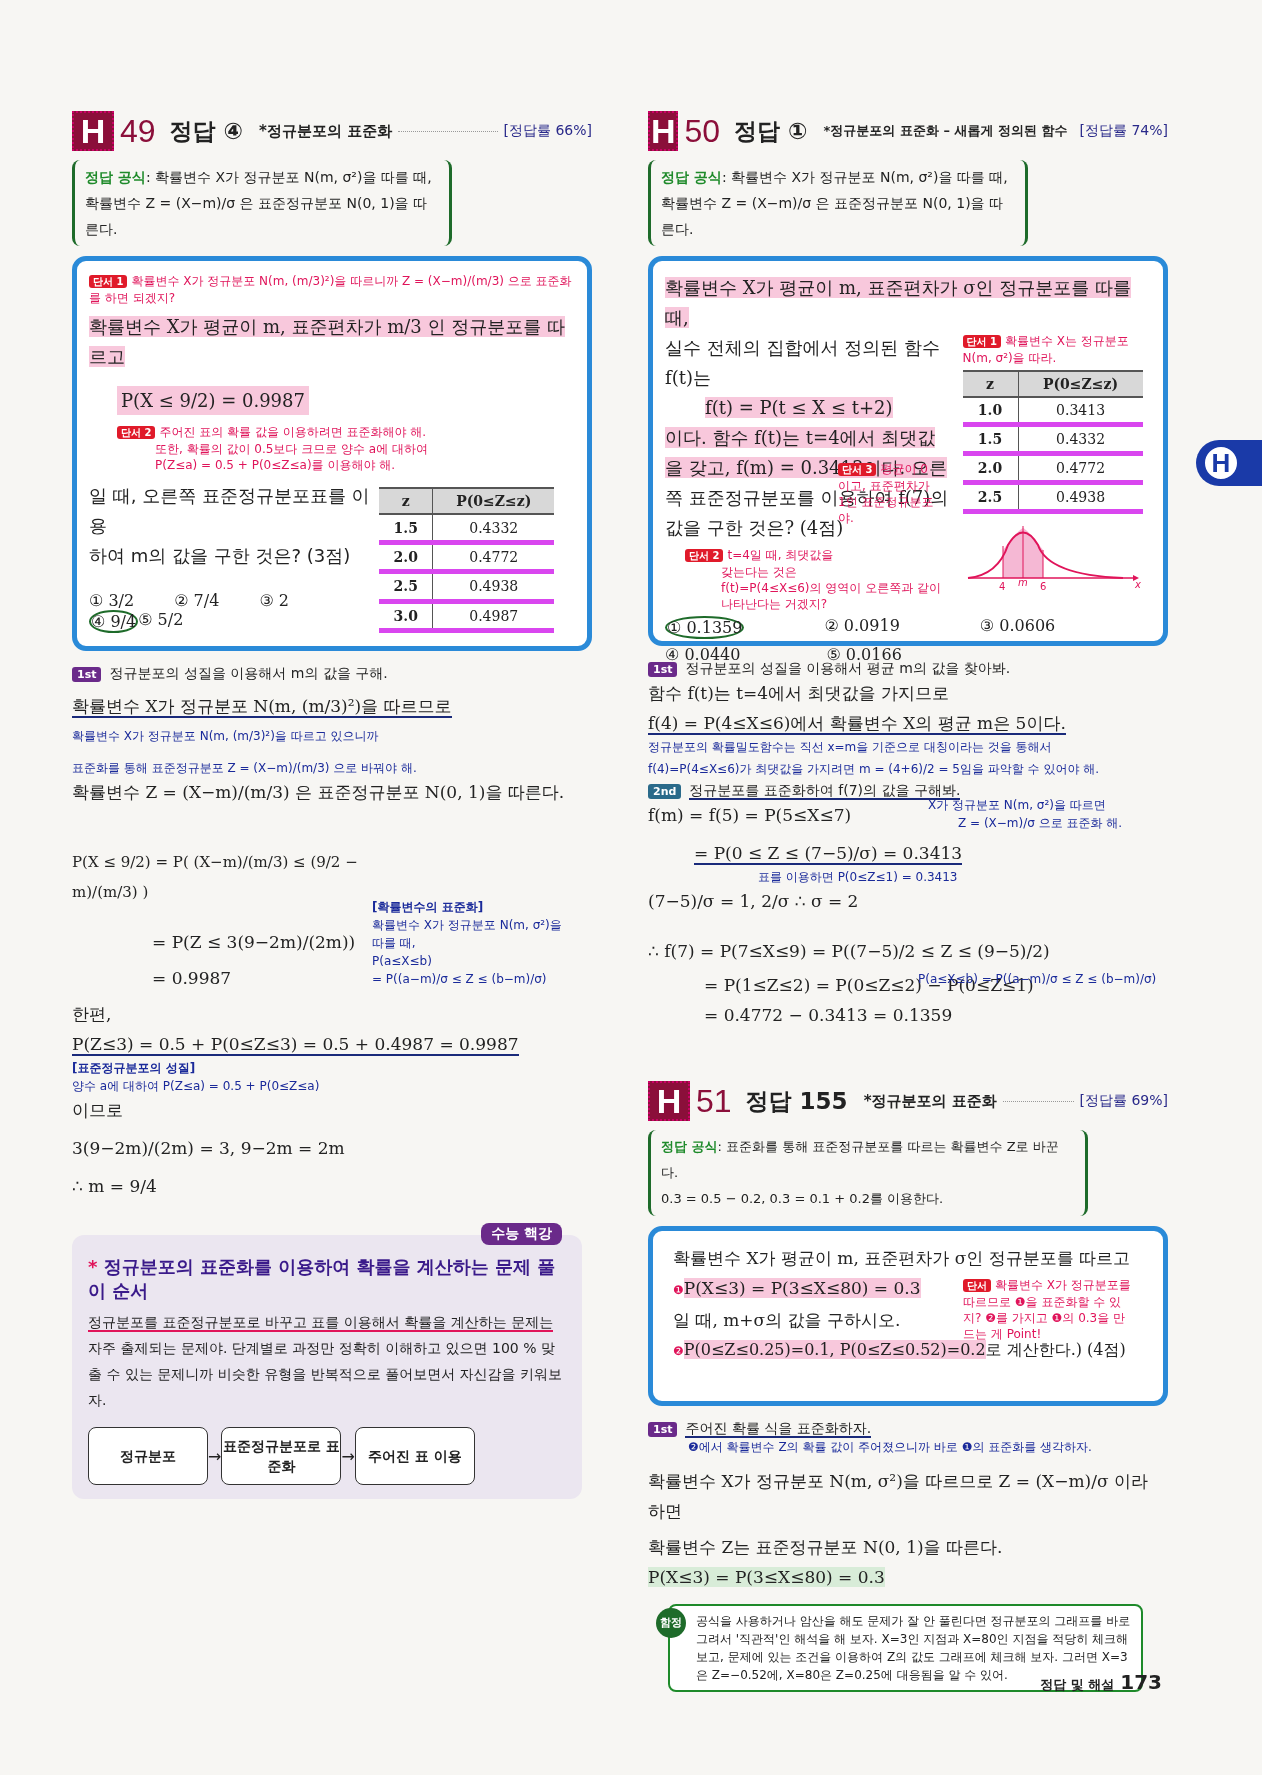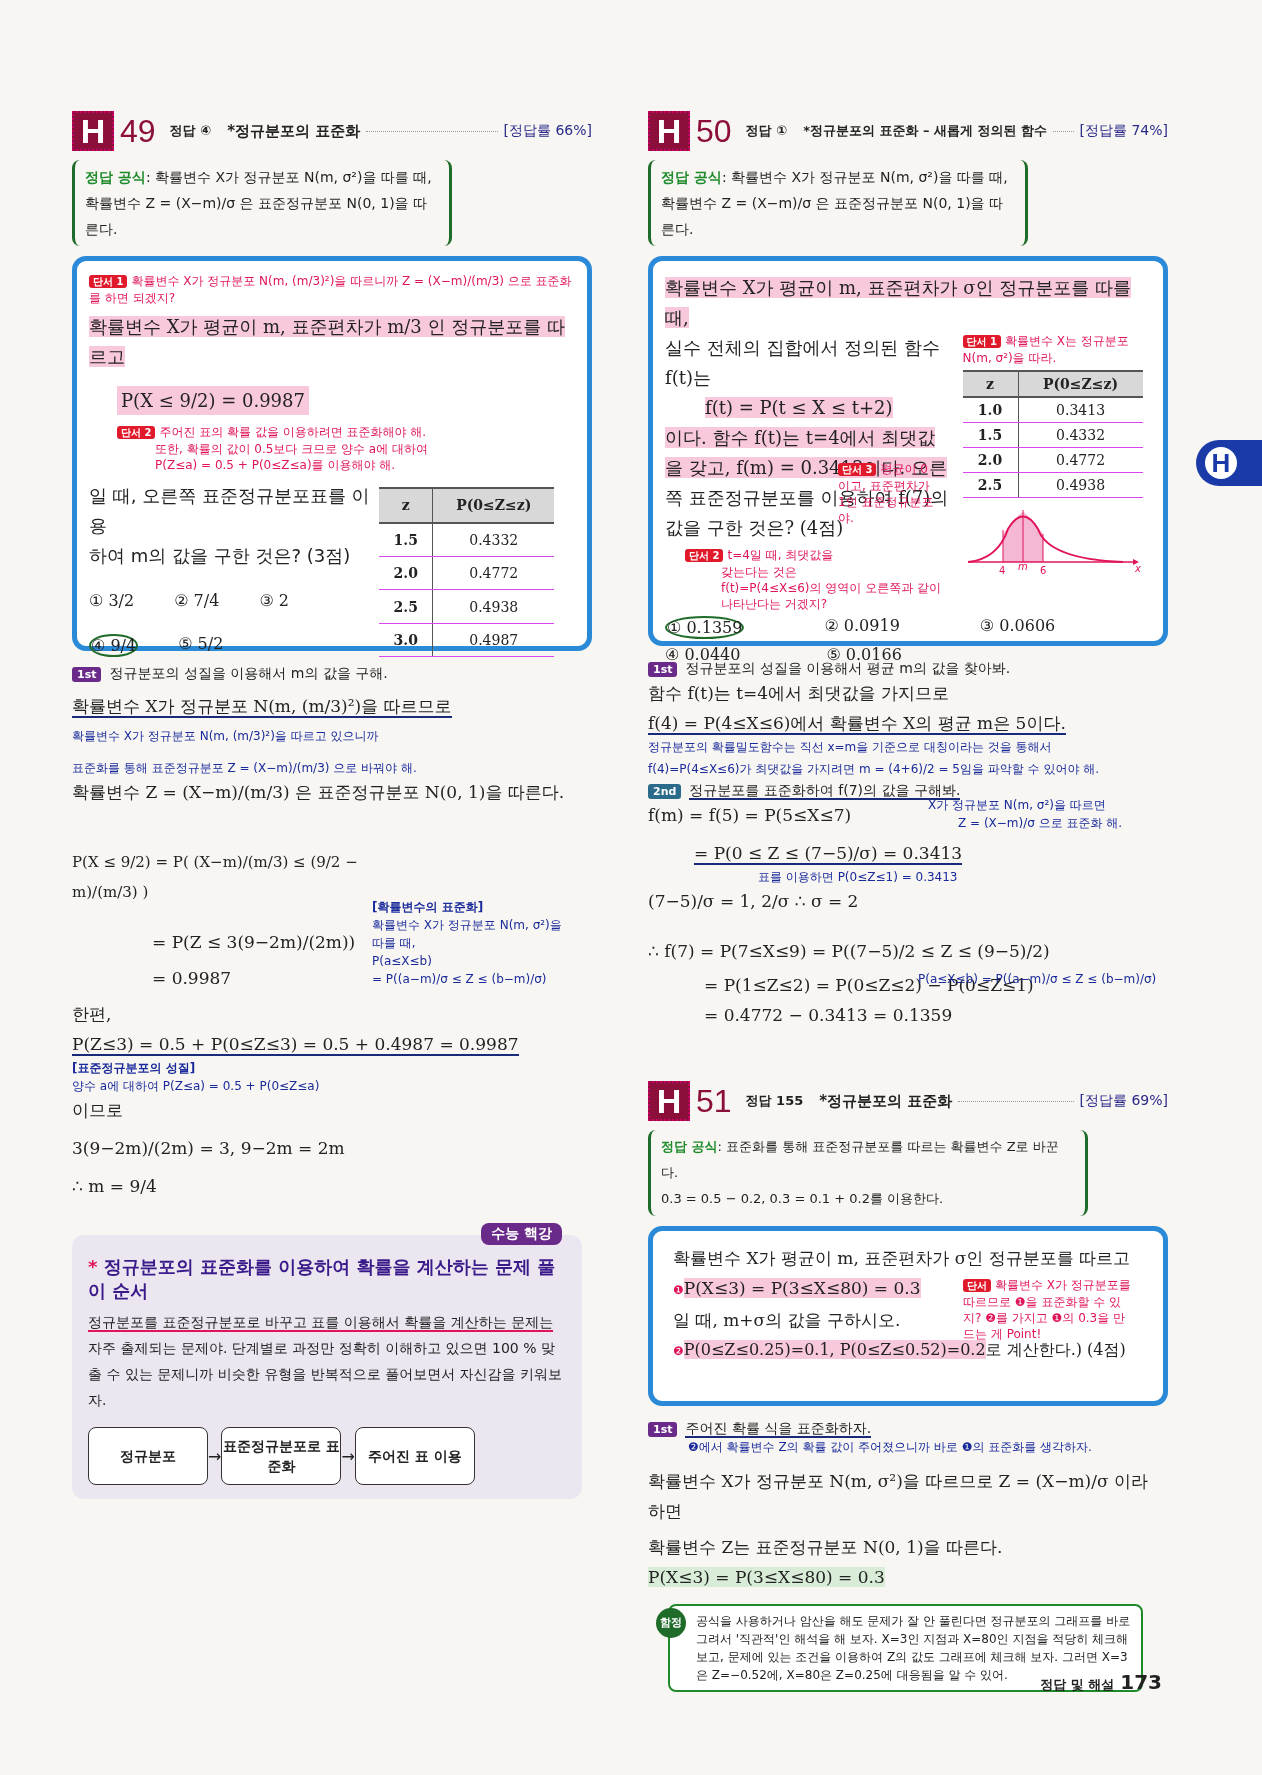--- a/index.html
+++ b/index.html
@@ -2,34 +2,34 @@
 <html><head>
 <meta charset="utf-8">
 <style>
   * { box-sizing: border-box; margin: 0; padding: 0; }
   body { width: 1262px; height: 1775px; background: #f7f6f3; font-family: "DejaVu Sans", sans-serif; color: #222; position: relative; overflow: hidden; }
   .serif { font-family: "DejaVu Serif", "Liberation Serif", serif; }
   .col { position: absolute; top: 110px; }
   .qhead { display: flex; align-items: center; height: 42px; white-space: nowrap; }
   .hbadge { width: 42px; height: 40px; background: #8b0f3a; color: #fff; font-weight: bold; font-size: 34px; display: flex; align-items: center; justify-content: center; border: 2px dotted #c06; font-family: "Liberation Sans", sans-serif; }
   .qnum { color: #8b0f3a; font-size: 32px; margin-left: 6px; font-family: "Liberation Sans", sans-serif; }
-  .qans { font-weight: bold; font-size: 13px; margin-left: 14px; }
+  .qans { font-weight: bold; font-size: 23px; margin-left: 14px; }
   .qtopic { font-size: 15px; font-weight: bold; margin-left: 16px; }
   .dots { flex: 1; border-bottom: 1px dotted #999; margin: 0 6px; height: 1px; align-self: center; }
   .rate { color: #2a2a8a; font-size: 14px; }
   .formula { border-left: 3px solid #1e6b2a; border-right: 3px solid #1e6b2a; border-radius: 8px; padding: 4px 10px; font-size: 14px; line-height: 26px; margin-top: 8px; }
   .formula .lbl { color: #1e8a2a; font-weight: bold; }
   .qbox { border: 5px solid #2a8ad8; border-radius: 14px; background: #fff; padding: 12px 12px; margin-top: 10px; position: relative; }
   .hint { color: #e0145a; font-size: 12px; line-height: 16px; }
   .htag { background: #e01a2a; color: #fff; font-size: 10px; padding: 1px 4px; border-radius: 3px; margin-right: 4px; font-weight: bold; }
   .pink { background: #f8c8dc; }
   .qtext { font-size: 18px; line-height: 30px; }
   table.zt { border-collapse: collapse; font-family: "DejaVu Serif", serif; font-size: 14px; }
   table.zt th { background: #d8d8d8; border-top: 2px solid #555; border-bottom: 2px solid #555; padding: 4px 8px; font-weight: bold; }
-  table.zt td { border-bottom: 1px solid #d946ef; padding: 4px 8px; text-align: center; }
+  table.zt td { border-bottom: 5px solid #d946ef; padding: 4px 8px; text-align: center; }
   table.zt td:first-child, table.zt th:first-child { border-right: 1px solid #555; font-weight: bold; }
   .choice { font-family: "DejaVu Serif", serif; font-size: 16px; display: inline-block; }
   .circled { border: 2px solid #1e6b2a; border-radius: 50%; }
   .step { font-size: 14px; margin-top: 10px; }
   .stag { background: #6a2a8a; color: #fff; font-size: 11px; padding: 1px 5px; border-radius: 3px; margin-right: 8px; font-weight: bold; }
   .stag2 { background: #2a6a8a; }
   .sol { font-family: "DejaVu Serif", serif; font-size: 17px; line-height: 30px; }
   .note { color: #1a2a9a; font-size: 12px; line-height: 18px; }
   .ul { border-bottom: 2px solid #1a2a7a; }
   .tipbox { background: #ebe6f0; border-radius: 12px; padding: 20px 16px 14px; position: relative; }
@@ -72,21 +72,21 @@
     </div>
     <div style="display:flex; margin-top:8px;">
       <div style="width:290px;">
         <div class="qtext">일 때, 오른쪽 표준정규분포표를 이용</div>
         <div class="qtext">하여 m의 값을 구한 것은? (3점)</div>
         <div style="margin-top:20px; display:flex; gap:40px;">
           <span class="choice">① 3/2</span>
           <span class="choice">② 7/4</span>
           <span class="choice">③ 2</span>
         </div>
-        <div style="margin-top:24px; display:flex; gap:40px;">
+        <div style="display:flex; ">
           <span class="choice circled">④ 9/4</span>
           <span class="choice">⑤ 5/2</span>
         </div>
       </div>
       <table class="zt" style="width:175px; margin-top:6px;">
         <tbody>
             <tr>
               <th>z</th>
               <th>P(0≤Z≤z)</th>
             </tr>

